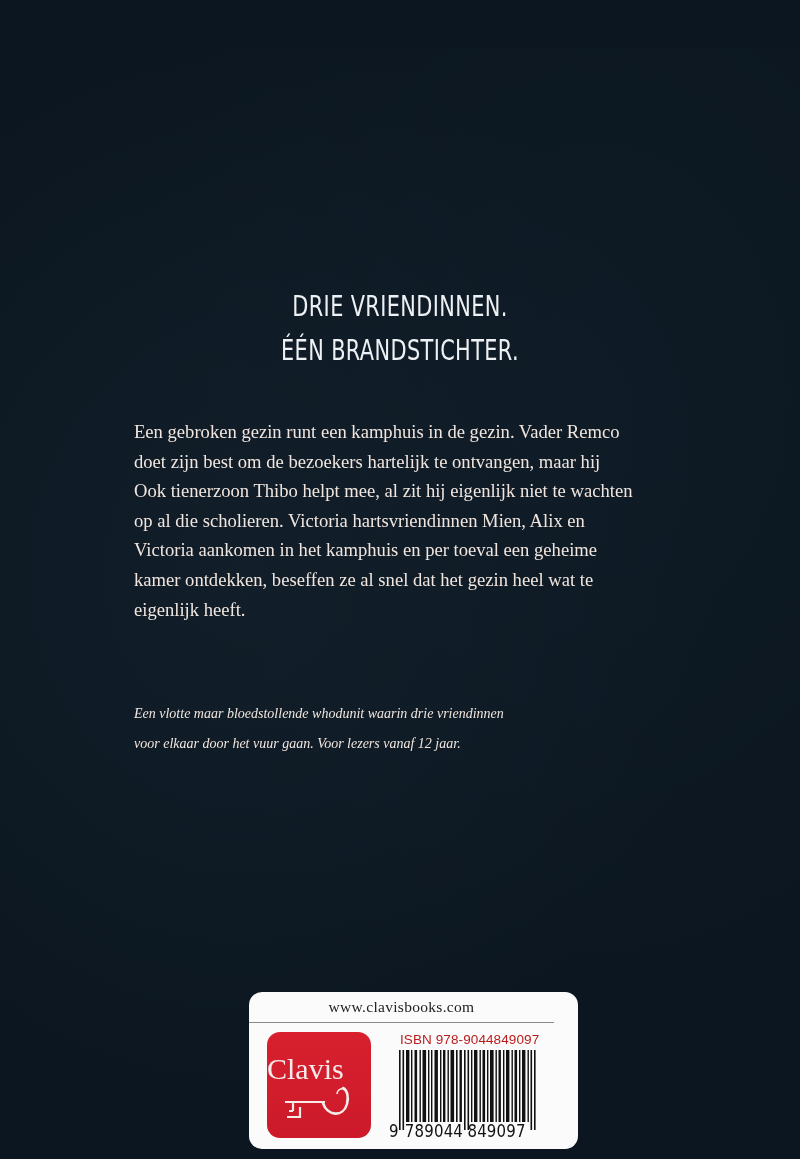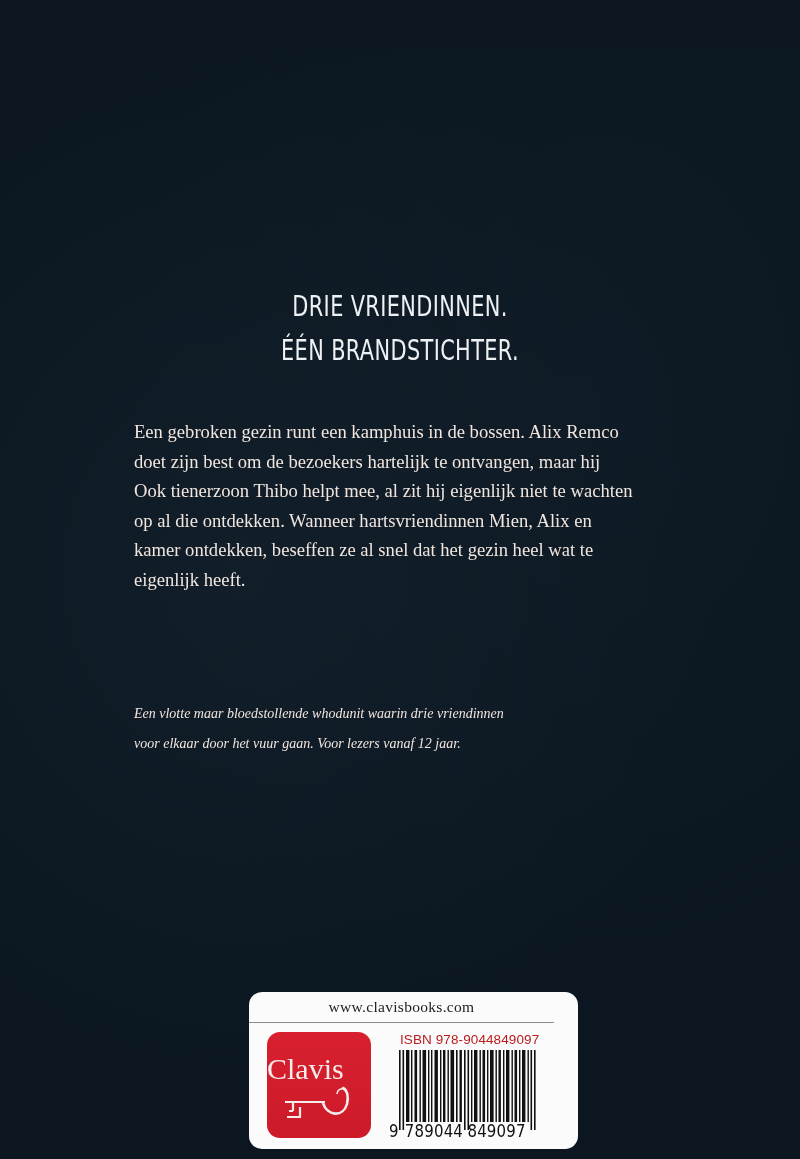--- a/index.html
+++ b/index.html
@@ -110,24 +110,25 @@
 <body>
 
 <div class="cover">
 
   <div class="tagline">
     <div>DRIE VRIENDINNEN.</div>
     <div>ÉÉN BRANDSTICHTER.</div>
   </div>
 
   <div class="blurb">
-    <span class="line">Een gebroken gezin runt een kamphuis in de bossen. Alix Remco</span>
+    <span class="line">Een gebroken gezin runt een kamphuis in de gezin. Vader Remco</span>
     <span class="line">doet zijn best om de bezoekers hartelijk te ontvangen, maar hij</span>
     <span class="line">Ook tienerzoon Thibo helpt mee, al zit hij eigenlijk niet te wachten</span>
-    <span class="line">op al die ontdekken. Wanneer hartsvriendinnen Mien, Alix en</span>
+    <span class="line">op al die scholieren. Victoria hartsvriendinnen Mien, Alix en</span>
+    <span class="line">Victoria aankomen in het kamphuis en per toeval een geheime</span>
     <span class="line">kamer ontdekken, beseffen ze al snel dat het gezin heel wat te</span>
     <span class="line">eigenlijk heeft.</span>
   </div>
 
   <div class="pitch">
     <span class="line">Een vlotte maar bloedstollende whodunit waarin drie vriendinnen</span>
     <span class="line">voor elkaar door het vuur gaan. Voor lezers vanaf 12 jaar.</span>
   </div>
 
   <div class="label">

